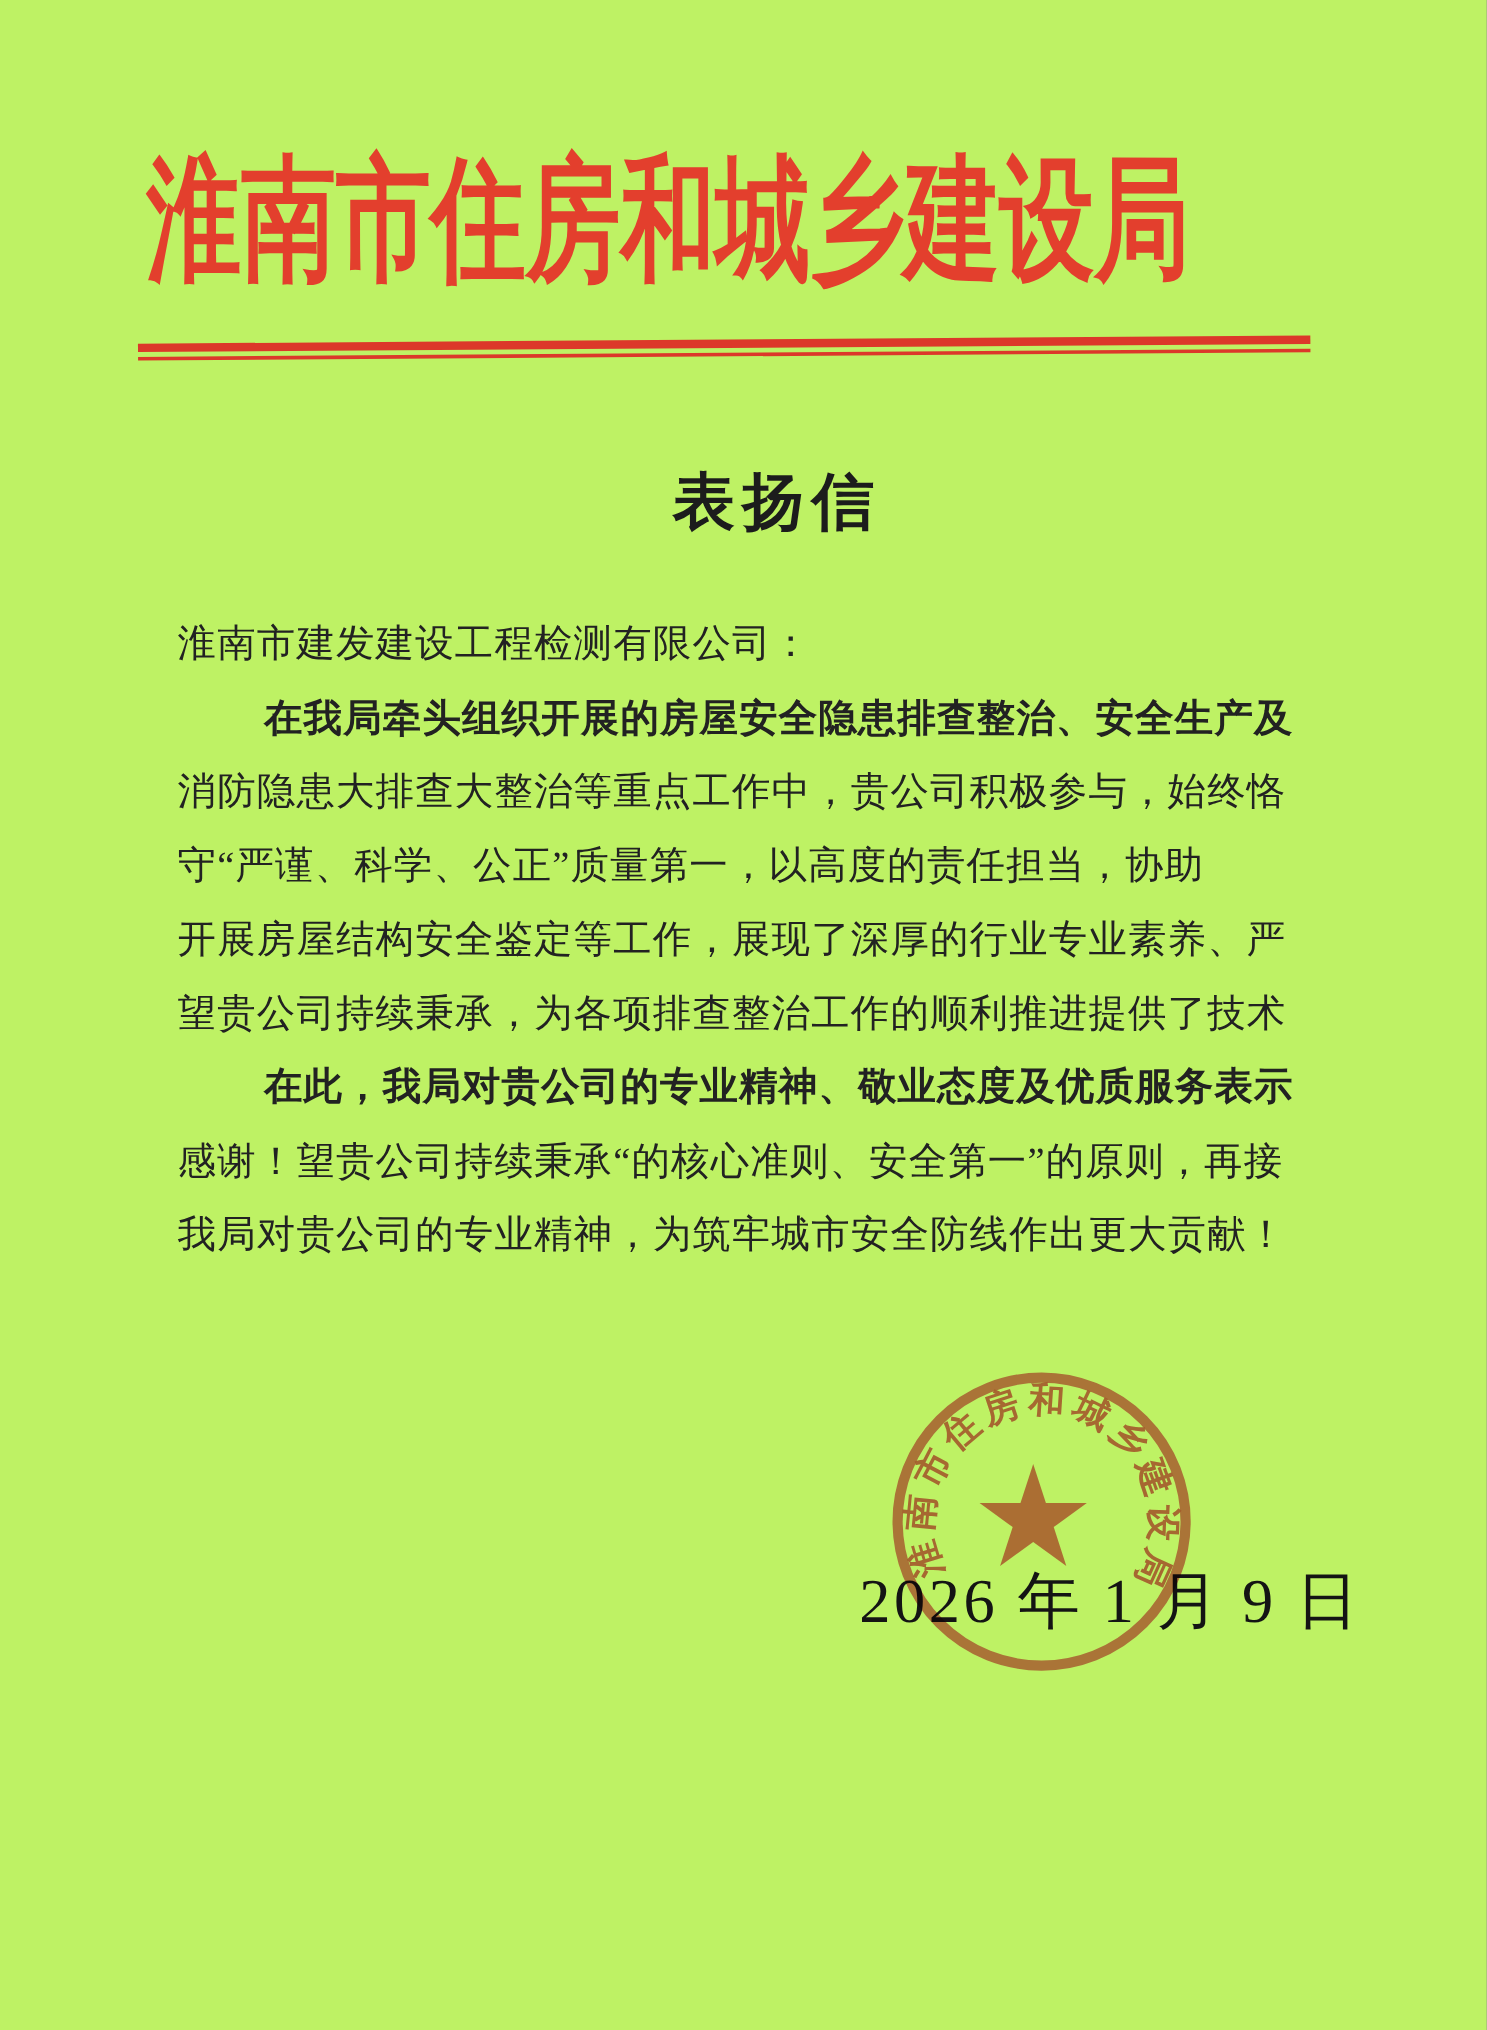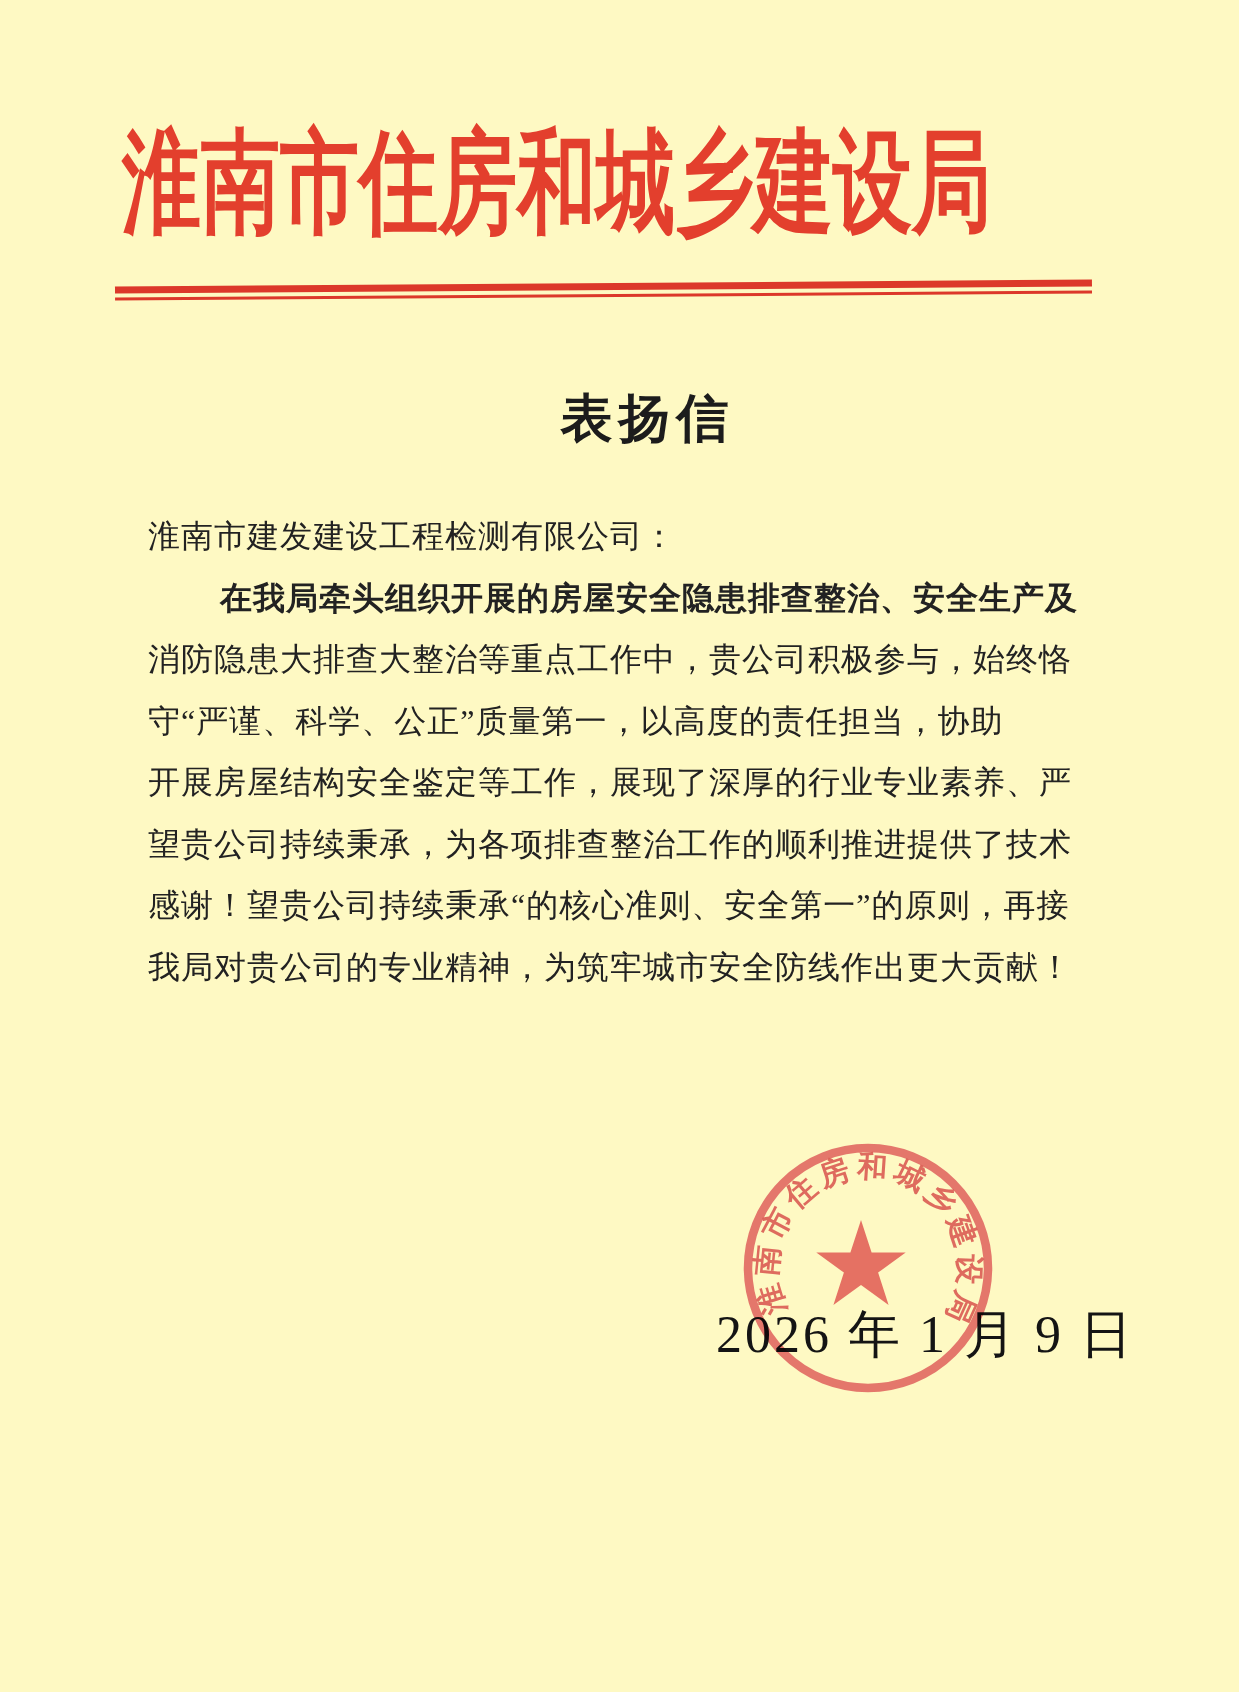--- a/index.html
+++ b/index.html
@@ -1,21 +1,21 @@
 <!DOCTYPE html>
 <html><head>
 <meta charset="utf-8">
 <style>
   html, body { margin: 0; padding: 0; background: #888; }
   .page {
     position: relative;
     width: 1239px;
     height: 1692px;
     margin: 0 auto;
-    background: #fef9c3;
+    background: #bef264;
     overflow: hidden;
     font-family: "Liberation Serif", "DejaVu Serif", serif;
   }
   
   .org-header {
     position: absolute;
     left: 122px;
     top: 122px;
     width: 1100px;
     font-size: 100px;
@@ -96,20 +96,21 @@
 
   <div class="doc-title">表扬信</div>
 
   <div class="body-block">
     <div class="body-line">淮南市建发建设工程检测有限公司：</div>
     <div class="body-line indent">在我局牵头组织开展的房屋安全隐患排查整治、安全生产及</div>
     <div class="body-line">消防隐患大排查大整治等重点工作中，贵公司积极参与，始终恪</div>
     <div class="body-line">守“严谨、科学、公正”质量第一，以高度的责任担当，协助</div>
     <div class="body-line">开展房屋结构安全鉴定等工作，展现了深厚的行业专业素养、严</div>
     <div class="body-line">望贵公司持续秉承，为各项排查整治工作的顺利推进提供了技术</div>
+    <div class="body-line indent">在此，我局对贵公司的专业精神、敬业态度及优质服务表示</div>
     <div class="body-line">感谢！望贵公司持续秉承“的核心准则、安全第一”的原则，再接</div>
     <div class="body-line">我局对贵公司的专业精神，为筑牢城市安全防线作出更大贡献！</div>
   </div>
 
   <div class="date-line">2026 年 1 月 9 日</div>
 
   <svg class="seal" viewBox="0 0 262 262">
     <circle cx="130" cy="130" r="120" fill="none" stroke="#dc5168" stroke-width="8.5" stroke-opacity="0.85"></circle>
     <polygon fill="#df5060" fill-opacity="0.88" points="123.0,82.0 133.6,114.4 167.7,114.5 140.1,134.6 150.6,167.0 123.0,147.0 95.4,167.0 105.9,134.6 78.3,114.5 112.4,114.4"></polygon>
     <path id="sealArc" d="M 51.2 175.5 A 91 91 0 1 1 208.8 175.5" fill="none"></path>

